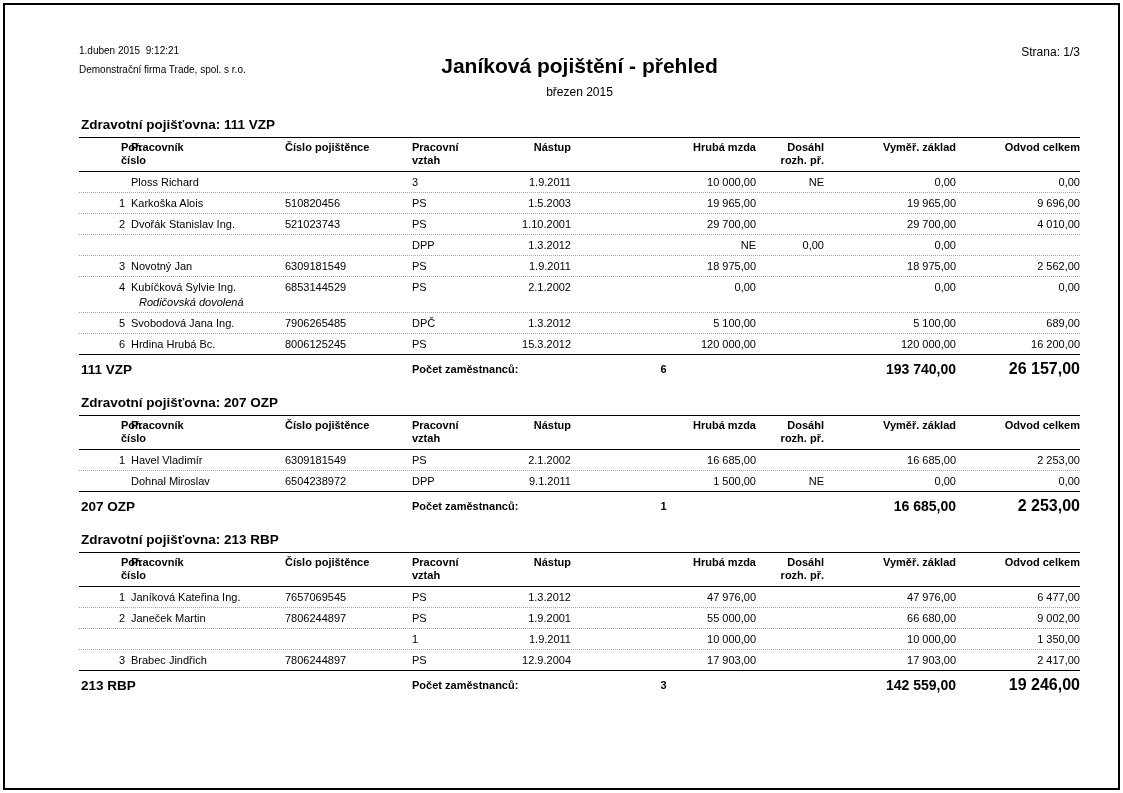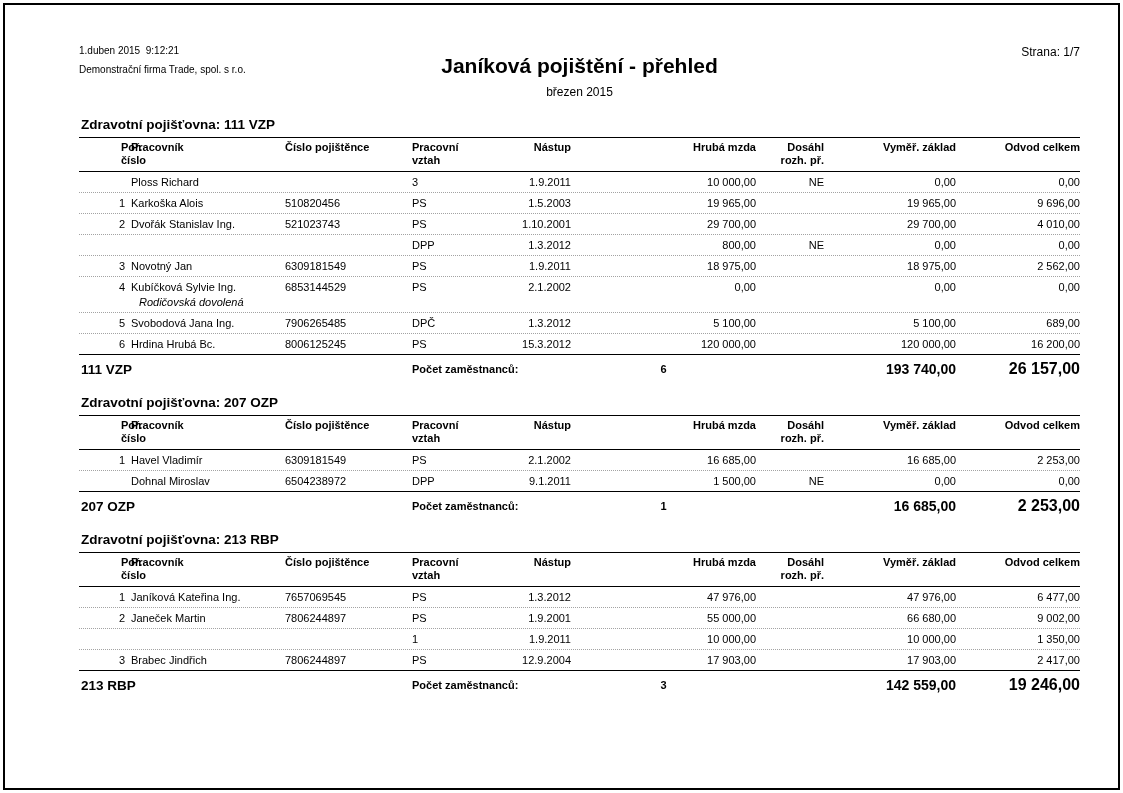--- a/index.html
+++ b/index.html
@@ -59,21 +59,21 @@
     <div class="report-header">
       <div class="hdr-left">
         <div class="hdr-datetime">1.duben 2015  9:12:21</div>
         <div class="hdr-company">Demonstrační firma Trade, spol. s r.o.</div>
       </div>
       <div class="hdr-center">
         <div class="report-title">Janíková pojištění - přehled</div>
         <div class="report-period">březen 2015</div>
       </div>
       <div class="hdr-right">
-        <div>Strana: 1/7</div>
+        <div>Strana: 1/3</div>
       </div>
     </div>
 
     <div id="sections">
         <div class="section">
           <div class="sec-heading">Zdravotní pojišťovna: 111 VZP</div>
           <div class="tbl">
             <div class="trow thead">
               <div class="th c-num">
                 <div class="th-l1">Poř.</div>
@@ -146,21 +146,20 @@
               <div class="td c-total">4 010,00</div>
             </div>
             <div class="trow drow">
               <div class="td c-num"></div>
               <div class="td c-worker">
                 <div class="wname"></div>
               </div>
               <div class="td c-ins"></div>
               <div class="td c-rel">DPP</div>
               <div class="td c-start">1.3.2012</div>
-              <div class="td c-gross">800,00</div>
               <div class="td c-reached">NE</div>
               <div class="td c-base">0,00</div>
               <div class="td c-total">0,00</div>
             </div>
             <div class="trow drow">
               <div class="td c-num">3</div>
               <div class="td c-worker">
                 <div class="wname">Novotný Jan</div>
               </div>
               <div class="td c-ins">6309181549</div>

